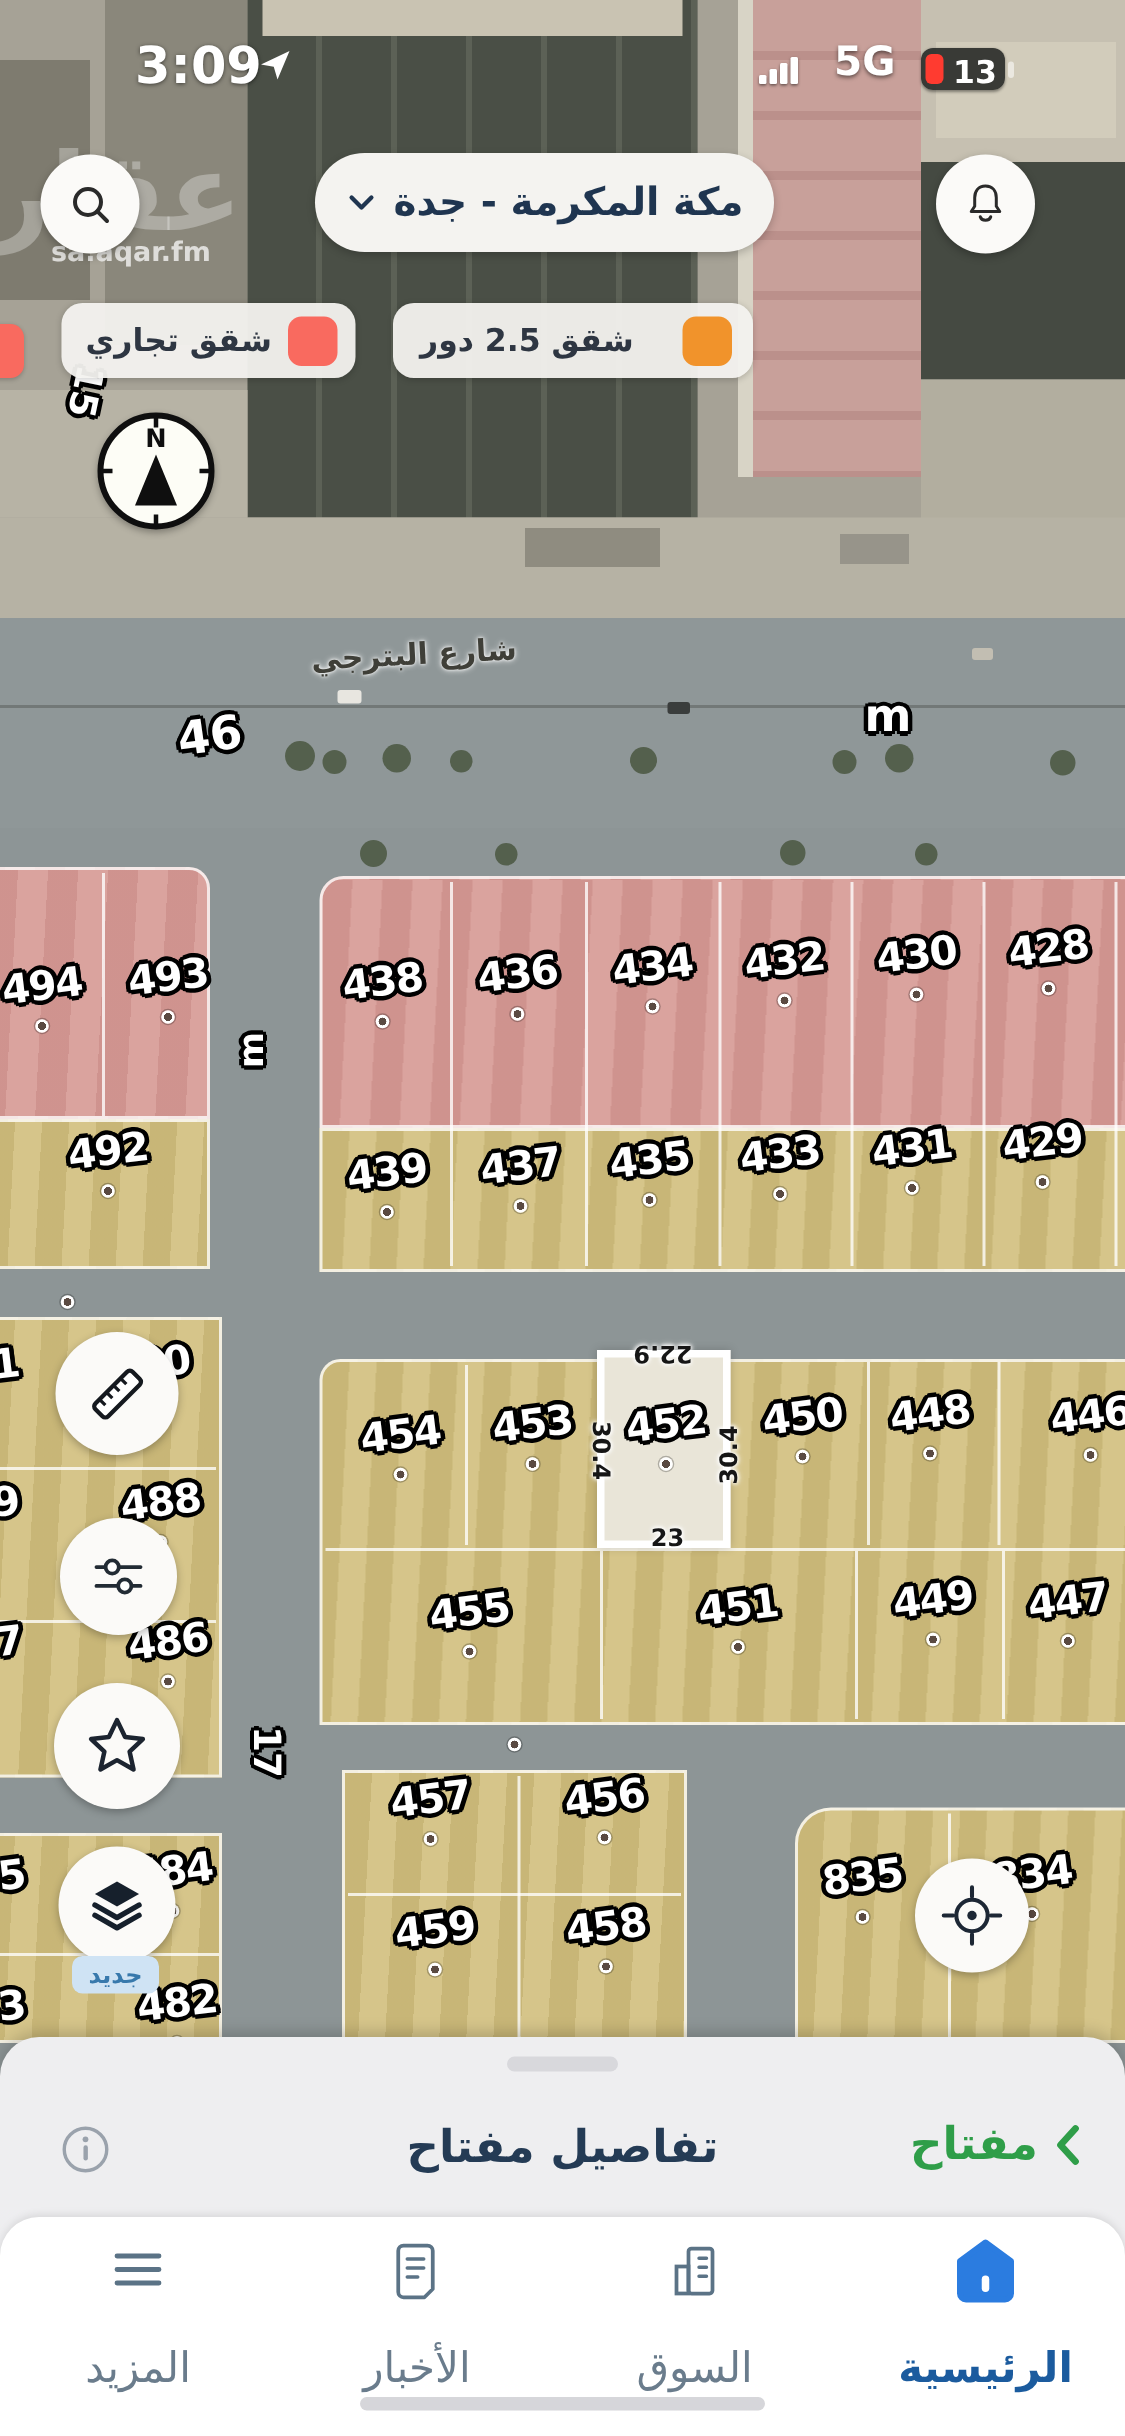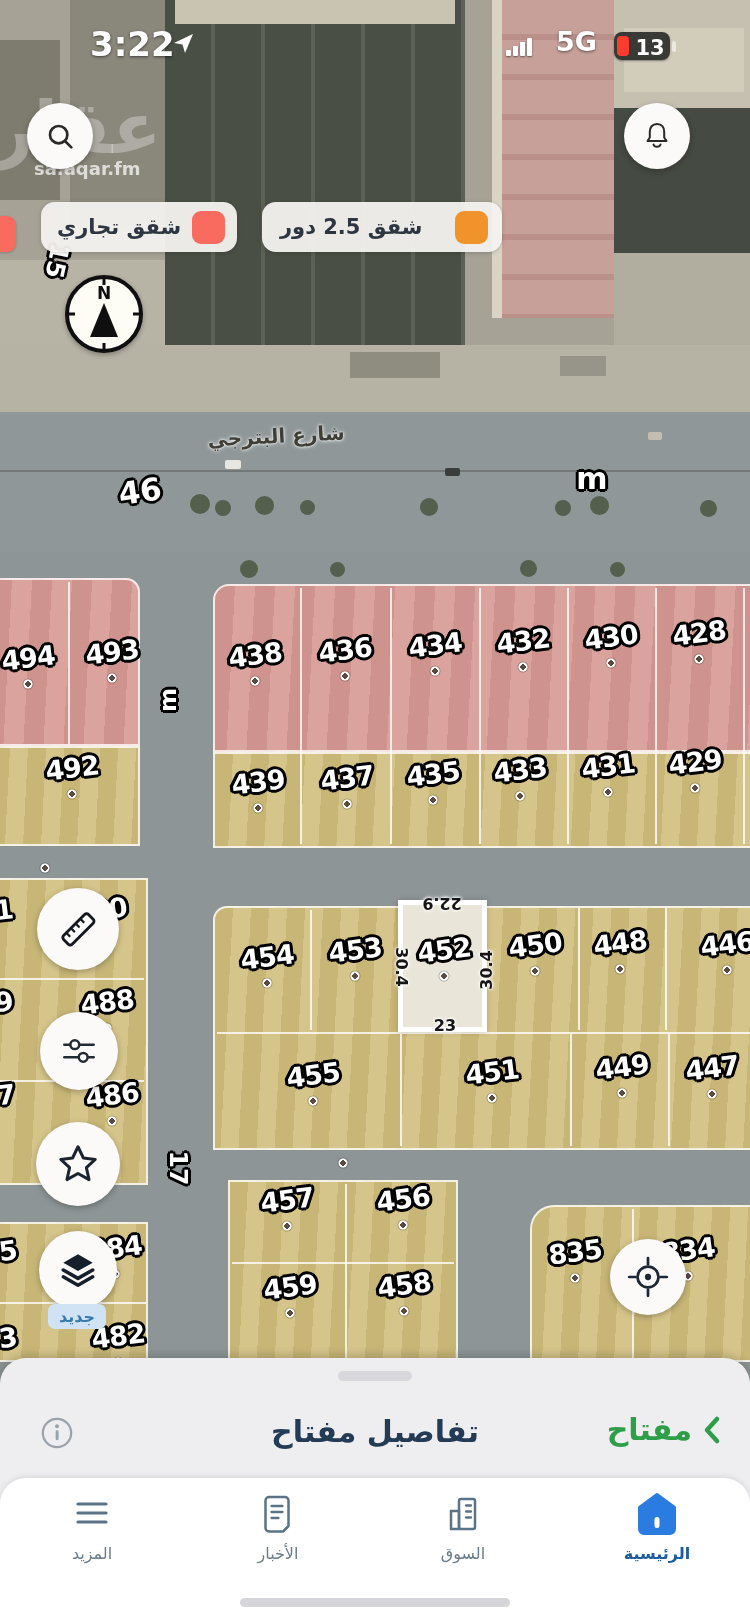--- a/index.html
+++ b/index.html
@@ -87,21 +87,21 @@
   #sheet-title{position:absolute;left:0;top:56px;width:750px;text-align:center;font-size:30px;font-weight:bold;color:#243b55;}
   #sheet-link{position:absolute;right:26px;top:54px;display:flex;align-items:center;gap:8px;}
   #sheet-link .txt{font-size:30px;font-weight:bold;color:#2f9e49;}
   #sheet-info{position:absolute;left:40px;top:58px;width:34px;height:34px;}
 
   
   #nav{position:absolute;left:0;top:1478px;width:750px;height:146px;background:#ffffff;border-radius:26px 26px 0 0;
     box-shadow:0 -1px 6px rgba(0,0,0,.10);z-index:21;}
   .nav-item{position:absolute;top:12px;width:130px;text-align:center;cursor:pointer;}
   .nav-item svg{display:block;margin:0 auto;}
-  .nav-item .lbl{margin-top:6px;font-size:16px;color:#6a7c8c;}
+  .nav-item .lbl{margin-top:24px;font-size:28px;color:#6a7c8c;}
   .nav-item.active .lbl{color:#1b5b9e;font-weight:bold;}
   #home-indicator{position:absolute;left:240px;top:120px;width:270px;height:9px;border-radius:5px;background:#d6d6da;}
 </style>
 </head>
 <body>
 
 <div id="screen">
 
   <div id="sat">
     <div class="sr" style="left:70px;top:0;width:95px;height:230px;background:#8a877b;"></div>
@@ -261,21 +261,21 @@
       <span class="rlabel" style="left: 592px; top: 478px; font-size: 30px; transform: translate(-50%, -50%) rotate(0deg);">m</span>
       <span class="rlabel" style="left: 168px; top: 700px; font-size: 23px; transform: translate(-50%, -50%) rotate(-90deg);">m</span>
       <span class="rlabel" style="left: 178px; top: 1168px; font-size: 25px; transform: translate(-50%, -50%) rotate(90deg);">17</span>
       <span class="rlabel" style="left: 57px; top: 261px; font-size: 25px; transform: translate(-50%, -50%) rotate(102deg);">15</span>
       <span class="stname" style="left: 276px; top: 436px;">شارع البترجي</span>
       <span class="pdot" style="left: 45px; top: 868px;"></span>
       <span class="pdot" style="left: 343px; top: 1163px;"></span>
     </div>
 
   <div id="statusbar">
-    <div id="time">3:22</div>
+    <div id="time">3:09</div>
     <svg id="loc-arrow" width="24" height="24" viewBox="0 0 24 24">
         <path d="M2 11 L21 2 L13 21 L10.5 12.5 Z" fill="#fff"></path>
       </svg>
     <div id="sigbars">
       <span style="left:0;height:6px;"></span>
         <span style="left:7px;height:10px;"></span>
       <span style="left:14px;height:14px;"></span>
         <span style="left:21px;height:18px;"></span>
     </div>
     <div id="net">5G</div>
@@ -287,20 +287,26 @@
   </div>
 
   <div id="wm-logo">عقار</div>
   <div id="wm-site">sa.aqar.fm</div>
 
   <div class="circle-btn" style="left:27px;top:103px;width:66px;height:66px;">
     <svg width="32" height="32" viewBox="0 0 24 24">
         <circle cx="11" cy="11" r="6.5" stroke="#2a2a2a" stroke-width="2" fill="none"></circle>
         <line x1="15.7" y1="15.7" x2="20.5" y2="20.5" stroke="#2a2a2a" stroke-width="2" stroke-linecap="round"></line>
       </svg>
+  </div>
+  <div id="hdr-pill">
+    <svg width="22" height="22" viewBox="0 0 20 20">
+        <polyline points="4,7 10,13 16,7" fill="none" stroke="#1f3550" stroke-width="2.6" stroke-linecap="round" stroke-linejoin="round"></polyline>
+      </svg>
+    <span class="txt">مكة المكرمة - جدة</span>
   </div>
   <div class="circle-btn" style="left:624px;top:103px;width:66px;height:66px;">
     <svg width="34" height="34" viewBox="0 0 34 34">
       <path d="M17 5 c-4.8 0 -7.2 3.4 -7.2 7.8 V18.5 L7.5 22 h19 L24.2 18.5 v-5.7 C24.2 8.4 21.8 5 17 5 Z" fill="none" stroke="#2a2a2a" stroke-width="2" stroke-linejoin="round"></path>
       <path d="M13.5 25.5 a3.6 3 0 0 0 7 0" fill="none" stroke="#2a2a2a" stroke-width="2" stroke-linecap="round"></path>
     </svg>
   </div>
 
   <div id="chip-cut"></div>
   <div class="chip" style="left:41px;width:196px;padding:0 12px 0 16px;justify-content:space-between;">

